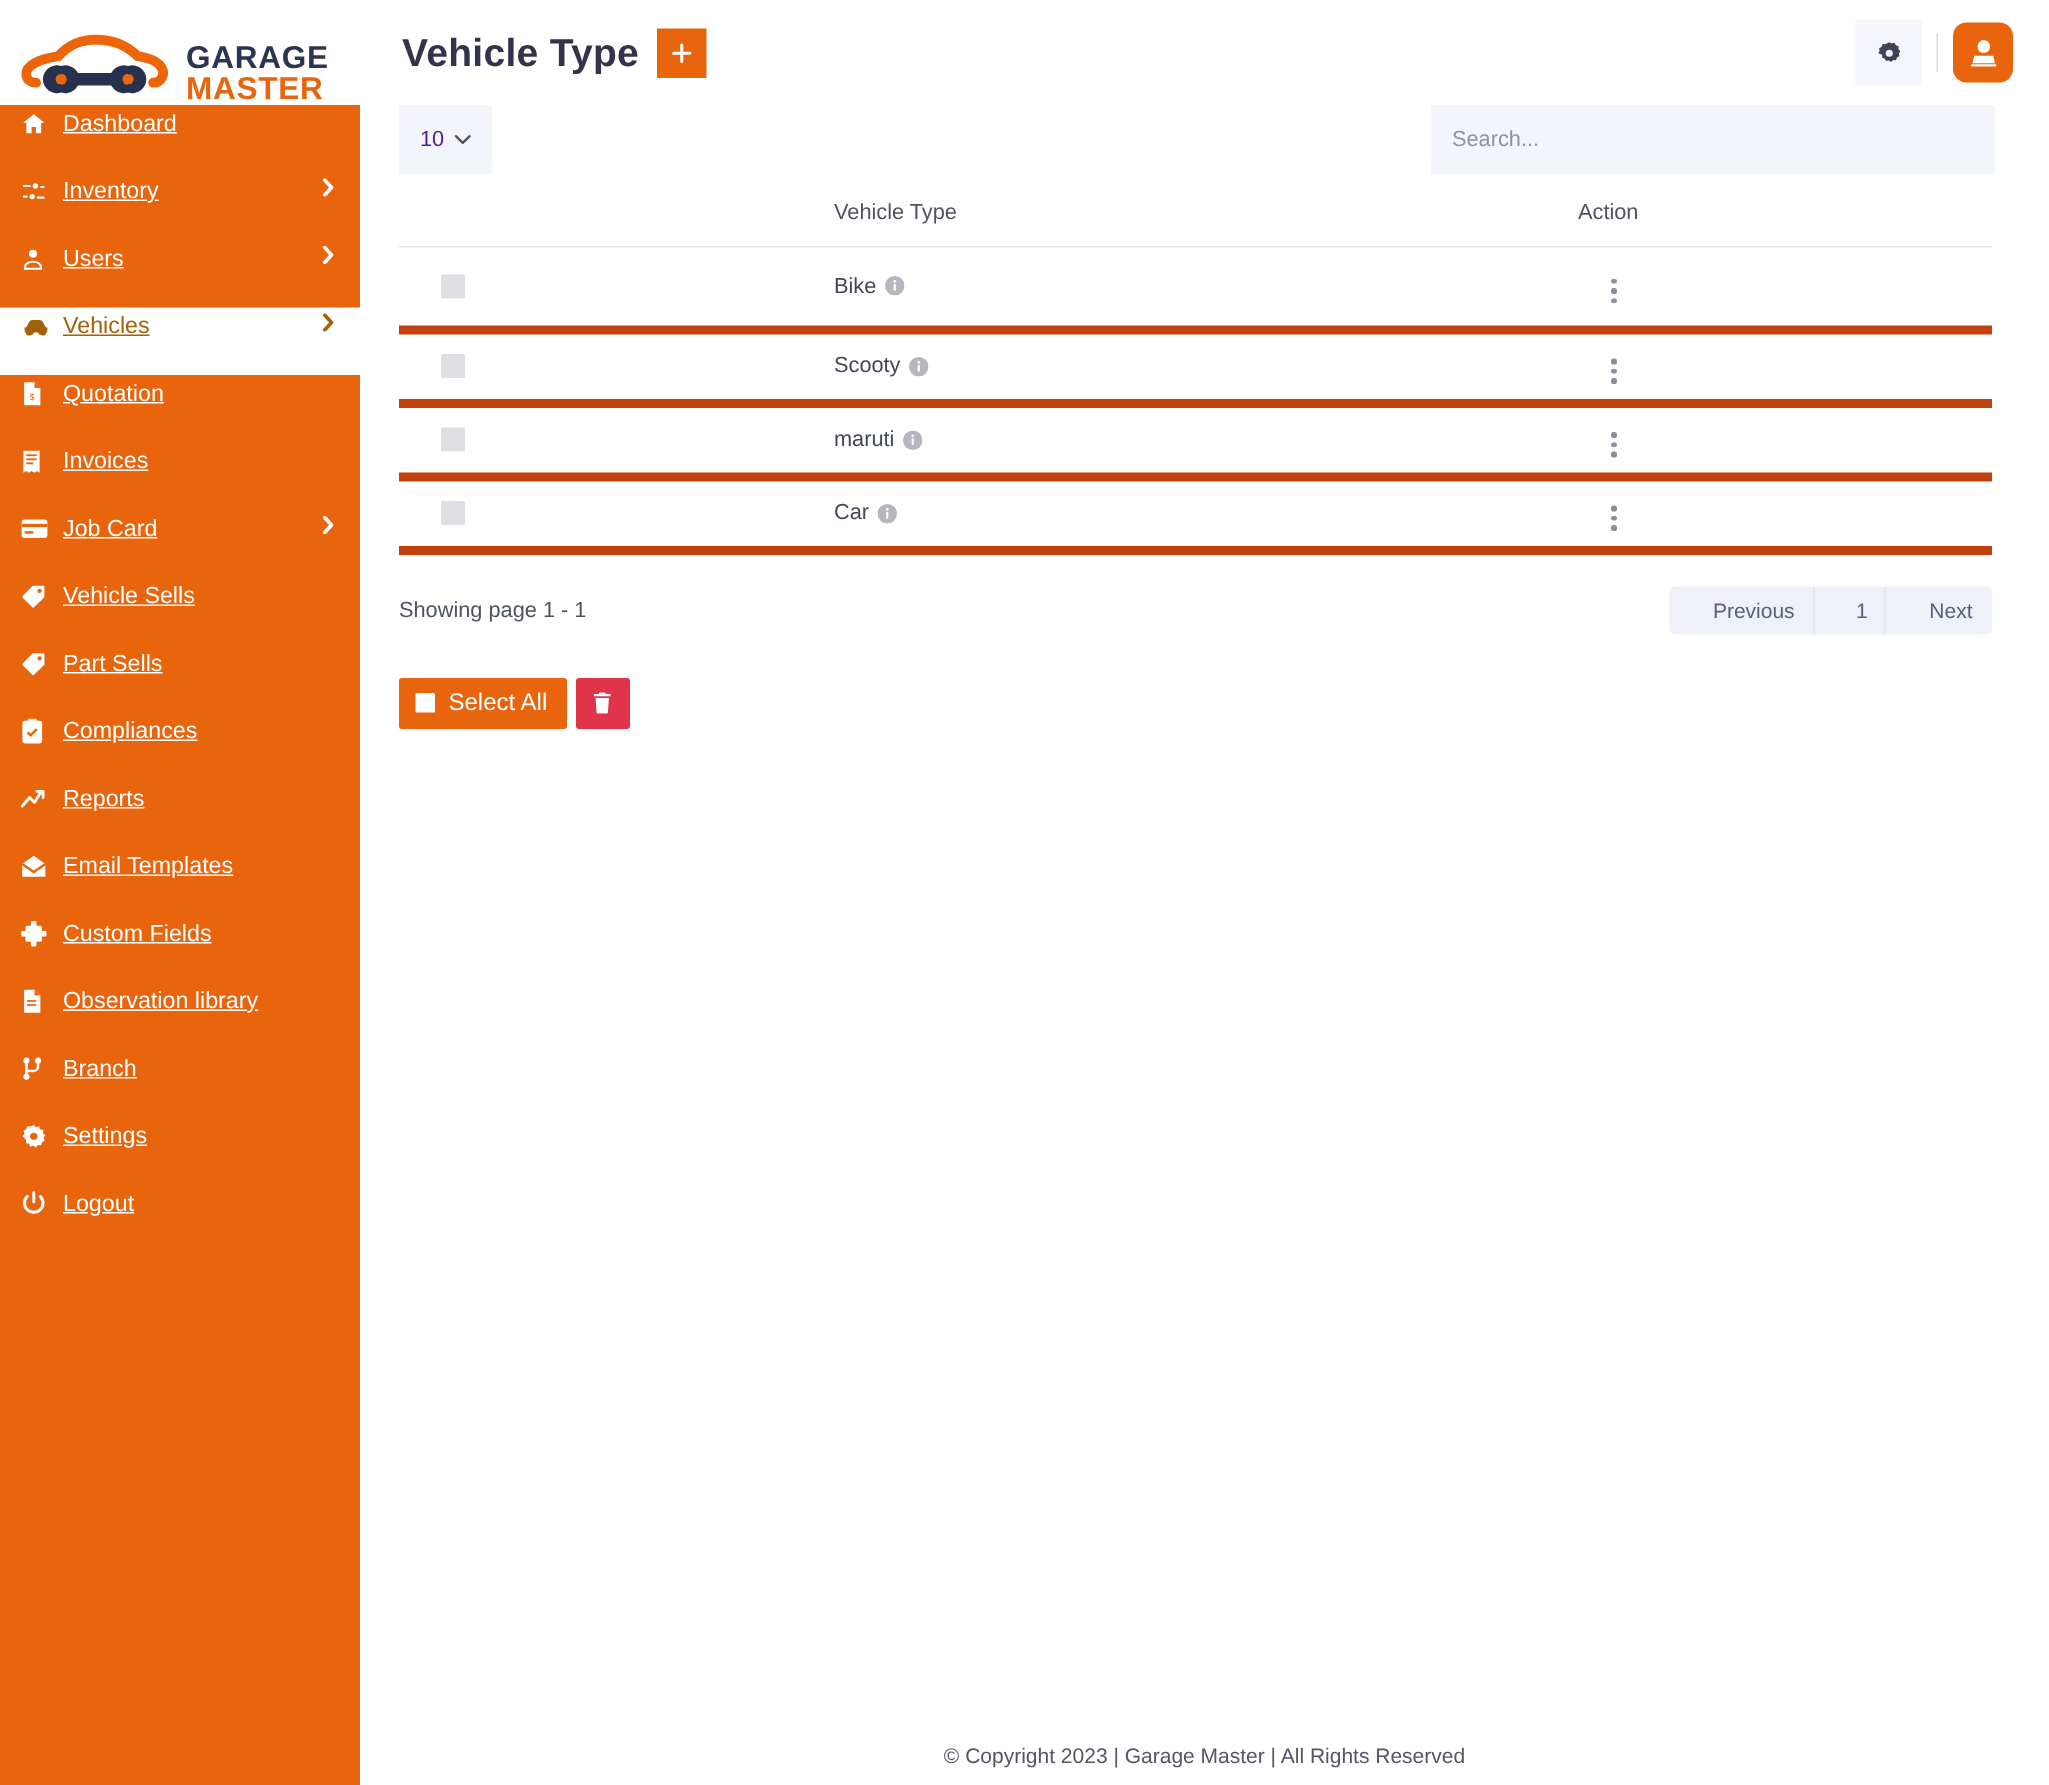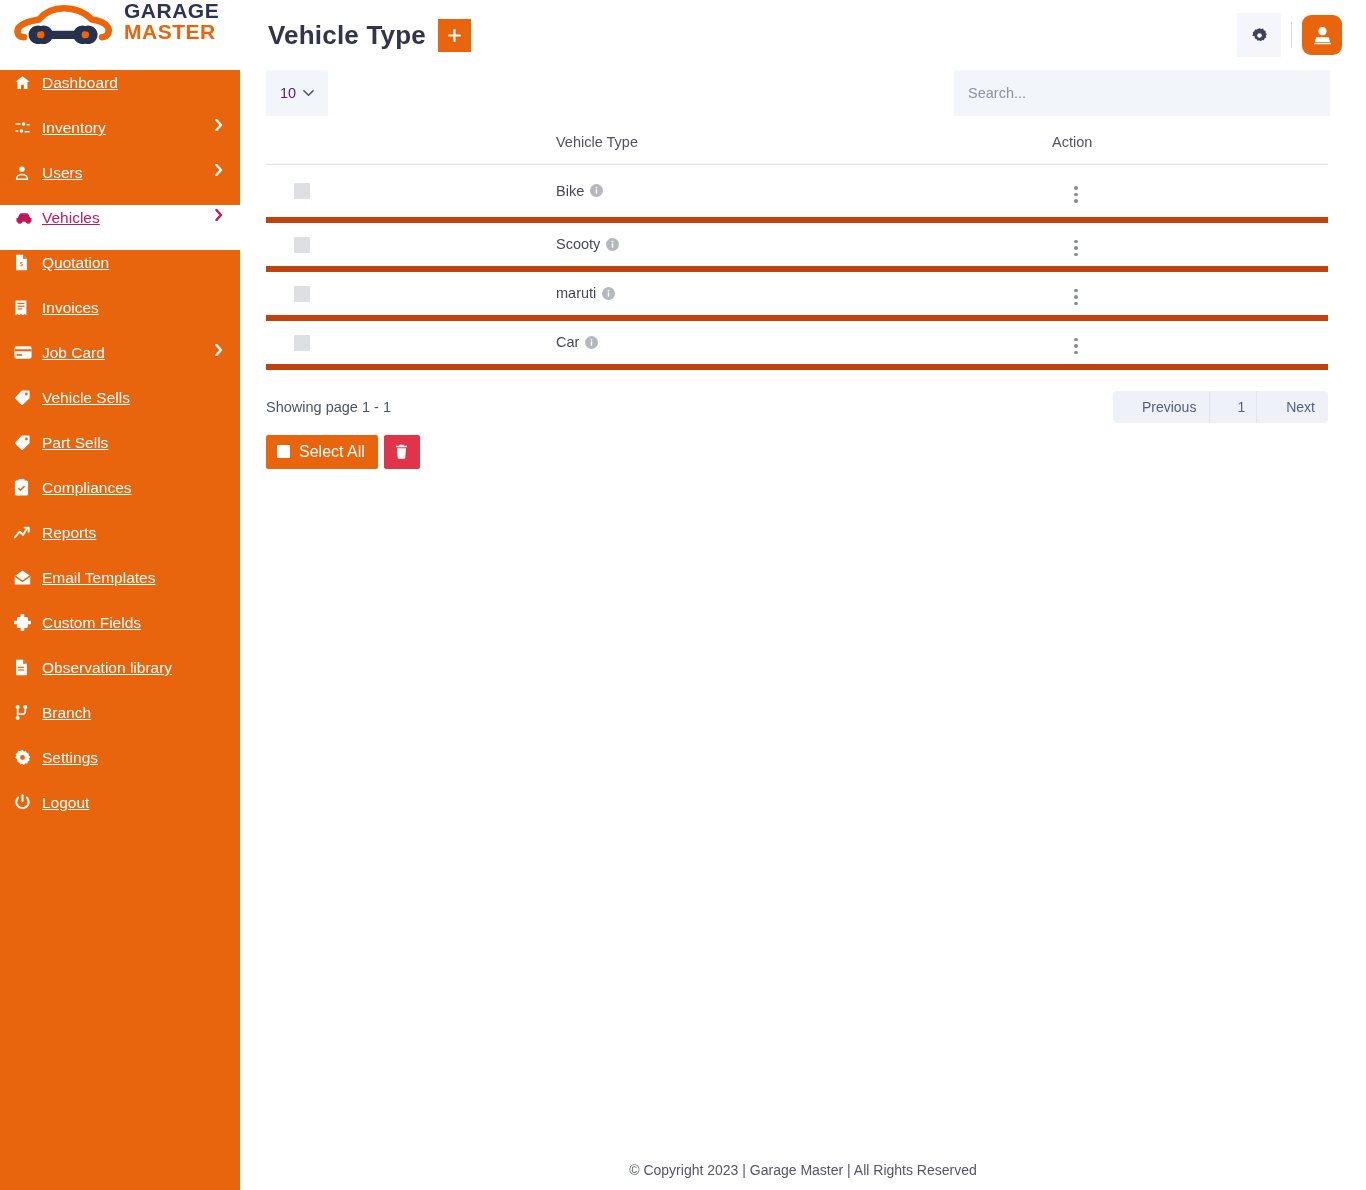--- a/index.html
+++ b/index.html
@@ -28,21 +28,21 @@
     display: flex;
     flex-direction: column;
     overflow: hidden;
   }
 
   .logo-box {
     height: 70px;
     min-height: 70px;
     background: #ffffff;
     display: flex;
-    align-items: flex-start;
+    align-items: flex-end;
     padding-left: 12px;
     gap: 8px;
   }
   .logo-mark { width: 104px; height: 52px; flex: 0 0 auto; }
   .logo-text { line-height: 1.0; }
   .logo-text .l1 {
     display: block;
     font-size: 21px;
     font-weight: bold;
     color: #2b3553;
@@ -82,21 +82,21 @@
   .nav-item .n-label { flex: 1; padding-left: 2px; }
   .nav-item .n-chev {
     width: 12px;
     display: inline-flex;
     align-items: center;
     justify-content: center;
     color: inherit;
   }
   .nav-item.active {
     background: #ffffff;
-    color: #be185d;
+    color: #a16207;
   }
 
   
   .main {
     flex: 1;
     height: 1190px;
     position: relative;
     background: #ffffff;
   }
 
@@ -296,21 +296,21 @@
     cursor: pointer;
     margin-left: 16px;
   }
   .pager .pg-num { padding: 0 11px; }
   .pager .sep { width: 1px; background: #e0e5ef; }
 
   .bulk-row {
     display: flex;
     align-items: center;
     gap: 6px;
-    margin-top: 11px;
+    margin-top: 28px;
   }
   .select-all-btn {
     background: #e8650d;
     border: none;
     color: #ffffff;
     font-family: "Liberation Sans", sans-serif;
     font-size: 16px;
     height: 34px;
     padding: 0 13px 0 11px;
     display: inline-flex;

